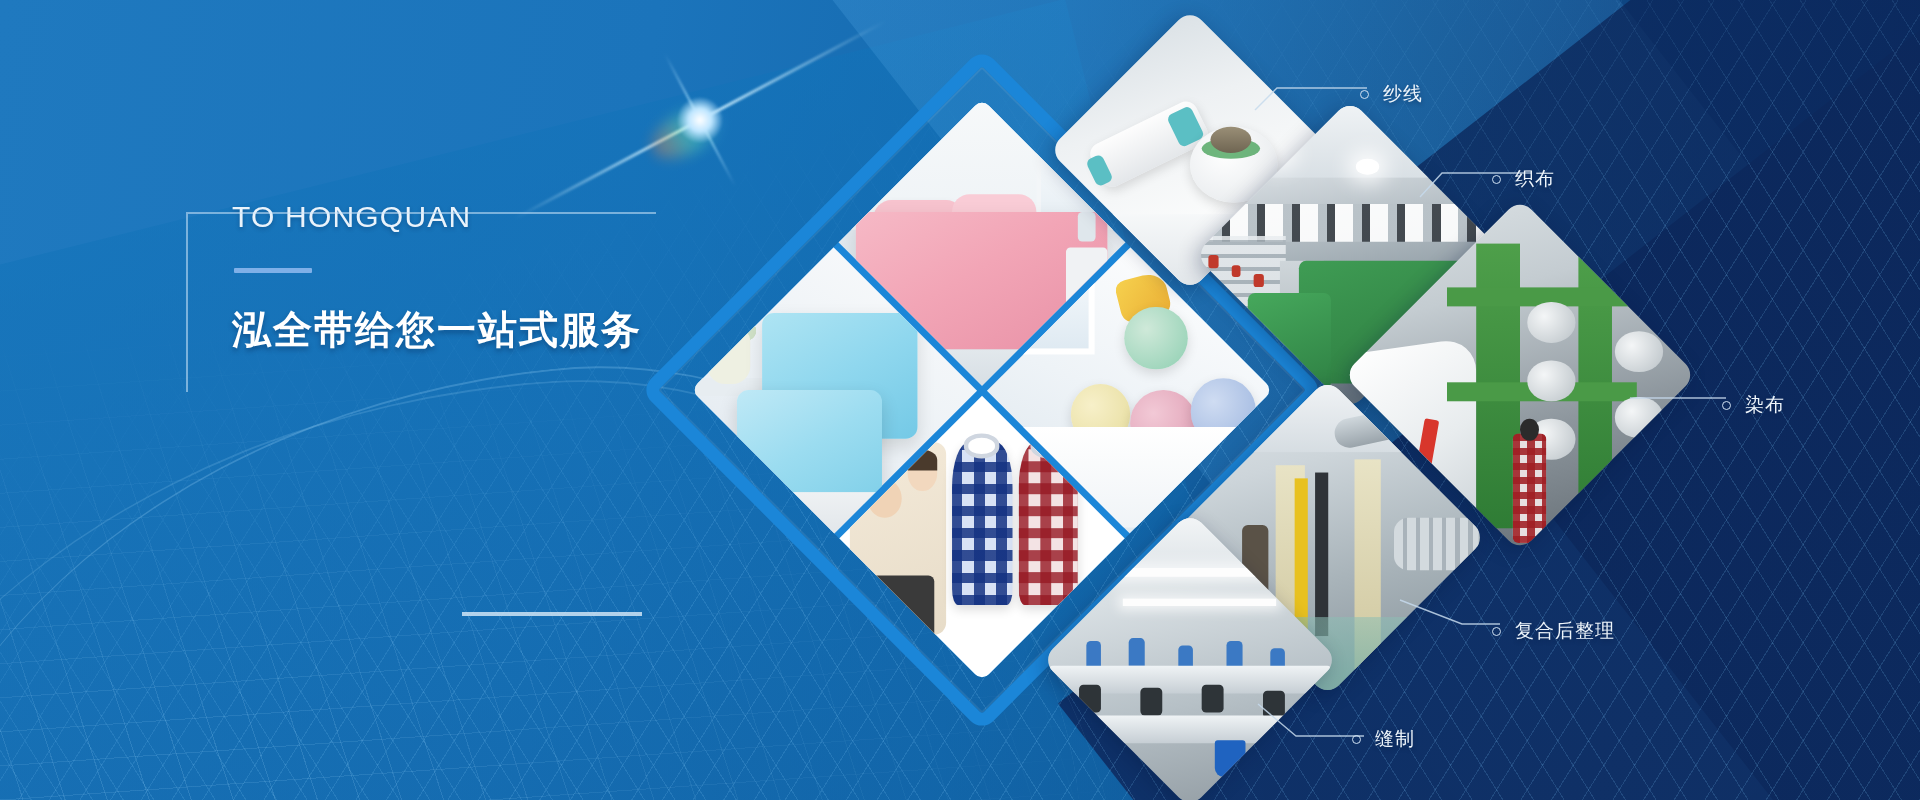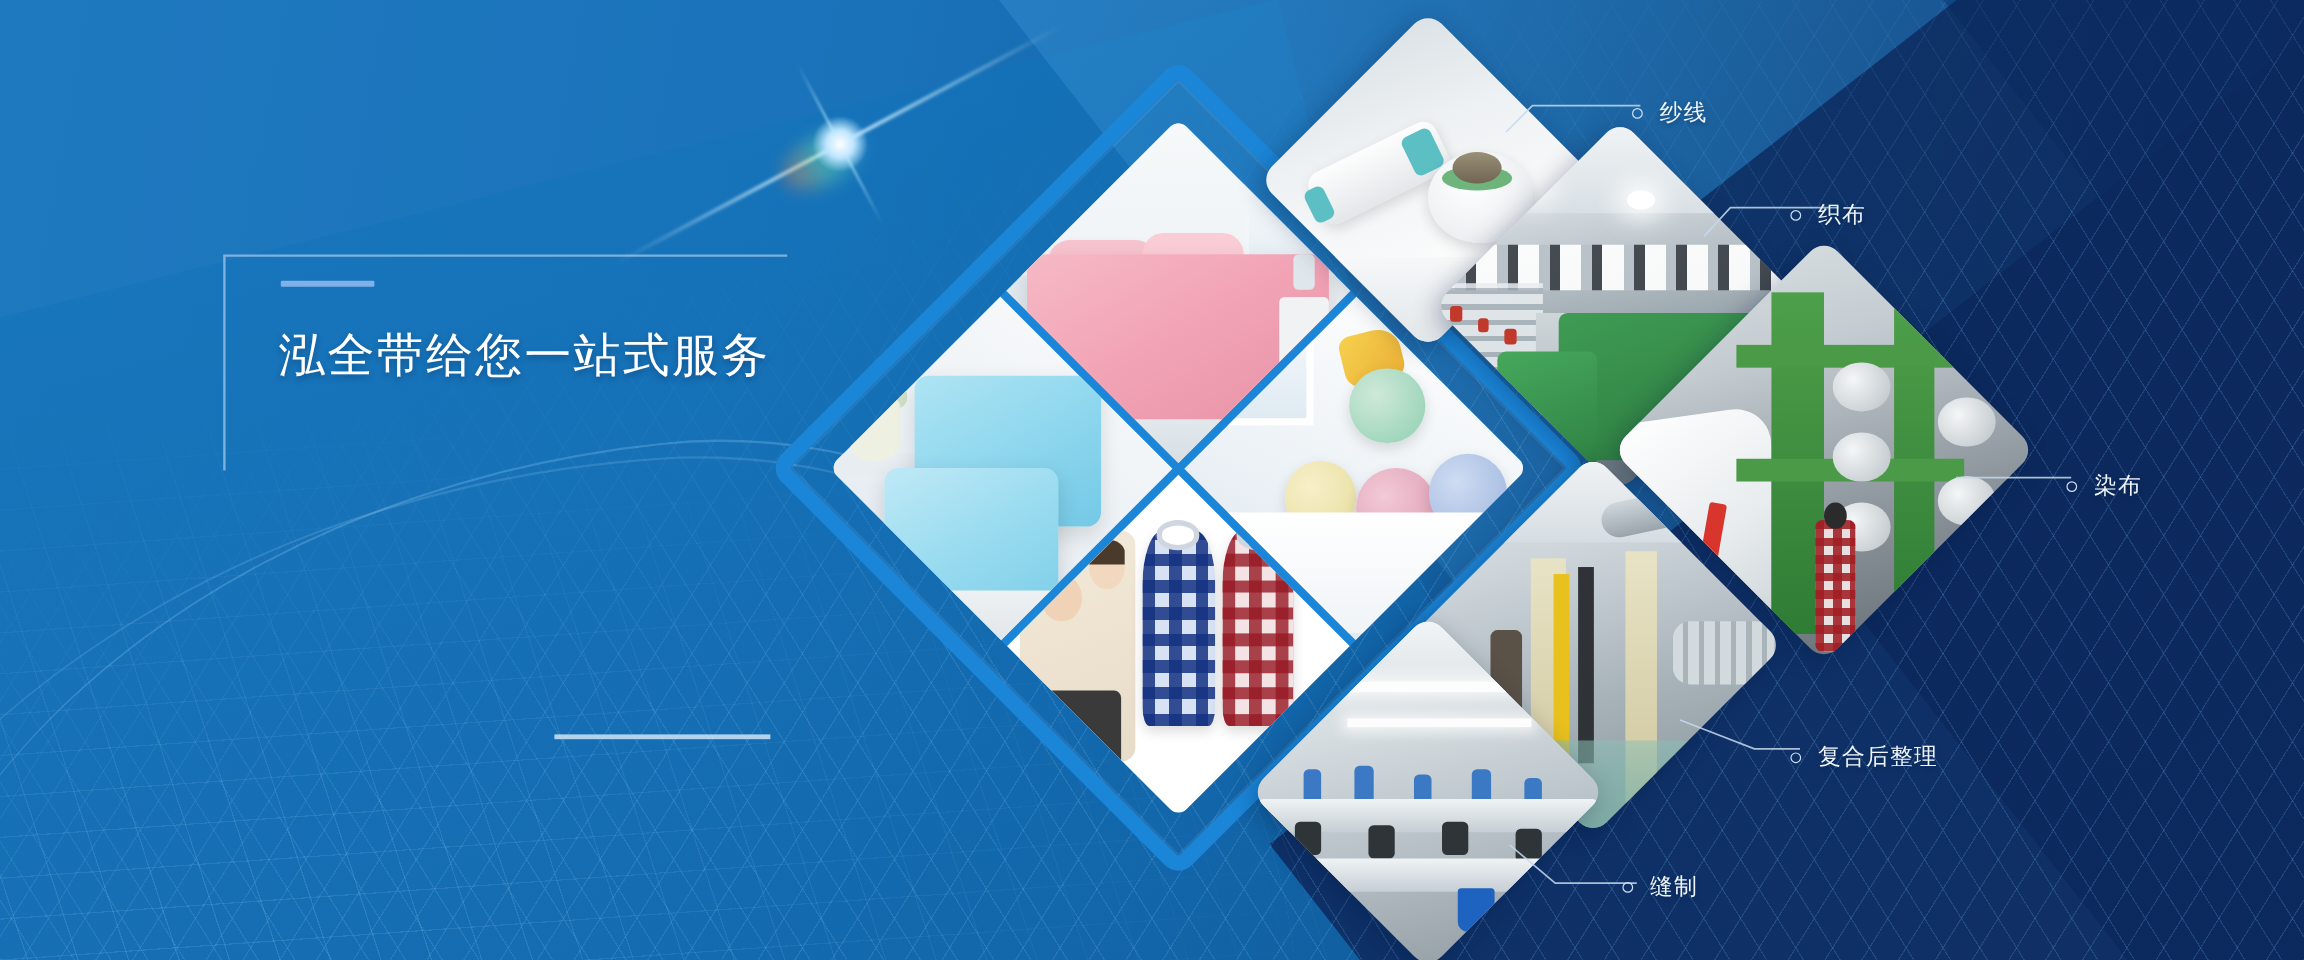--- a/index.html
+++ b/index.html
@@ -106,21 +106,21 @@
     text-shadow:0 2px 4px rgba(0,30,70,.3);margin:0;
   }
   .blue-rule{
     width:78px;height:5px;background:#7fb0e8;margin:34px 0 30px 2px;border-radius:1px;
   }
   .cn-sub{
     font-size:27px;letter-spacing:11px;color:#e8f2fb;font-weight:400;margin:0 0 18px 0;
     text-shadow:0 2px 4px rgba(0,30,70,.3);
   }
   .cn-main{
-    font-size:39px;font-weight:400;color:#ffffff;letter-spacing:2px;margin:0;
+    font-size:39px;font-weight:700;color:#ffffff;letter-spacing:2px;margin:0;
     text-shadow:0 3px 5px rgba(0,30,70,.38);
   }
   .bottom-rule{
     position:absolute;left:462px;top:612px;width:180px;height:4px;background:rgba(214,232,248,.82);
   }
   
   .collage{position:absolute;left:722px;top:130px;width:520px;height:520px;}
   .ring{
     position:absolute;left:18px;top:18px;width:484px;height:484px;
     border:13px solid #1b86d8;transform:rotate(45deg);border-radius:16px;
@@ -293,20 +293,21 @@
 
   <div class="flare">
     <div class="streak"></div>
       <div class="streak2"></div>
     <div class="rb1"></div>
       <div class="core"></div>
   </div>
 
   <div class="textblock">
     <div class="bracket"></div>
+    <h2 class="tohq">TO HONGQUAN</h2>
     <div class="blue-rule"></div>
     <p class="cn-main">泓全带给您一站式服务</p>
   </div>
   <div class="bottom-rule"></div>
 
   <div class="collage">
     <div class="ring"></div>
     <div class="quad-wrap">
 
       <div class="quad q-bed">

